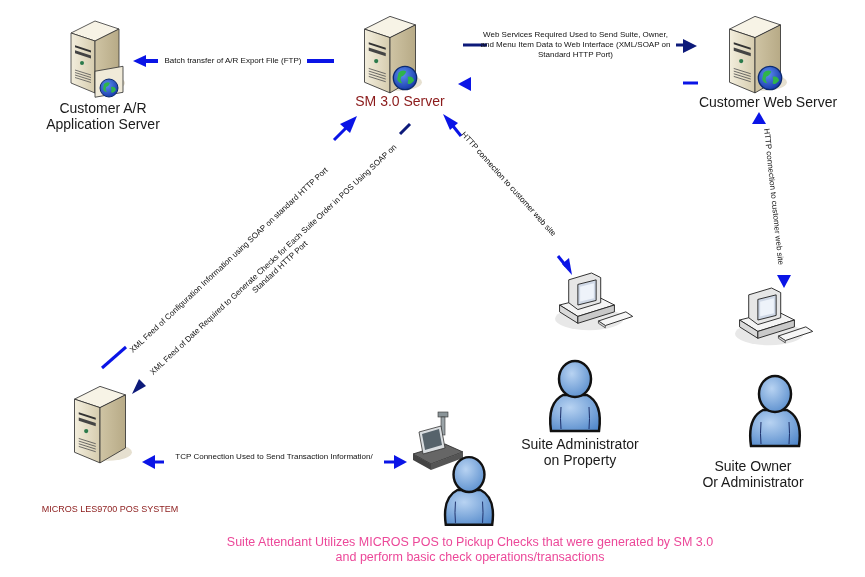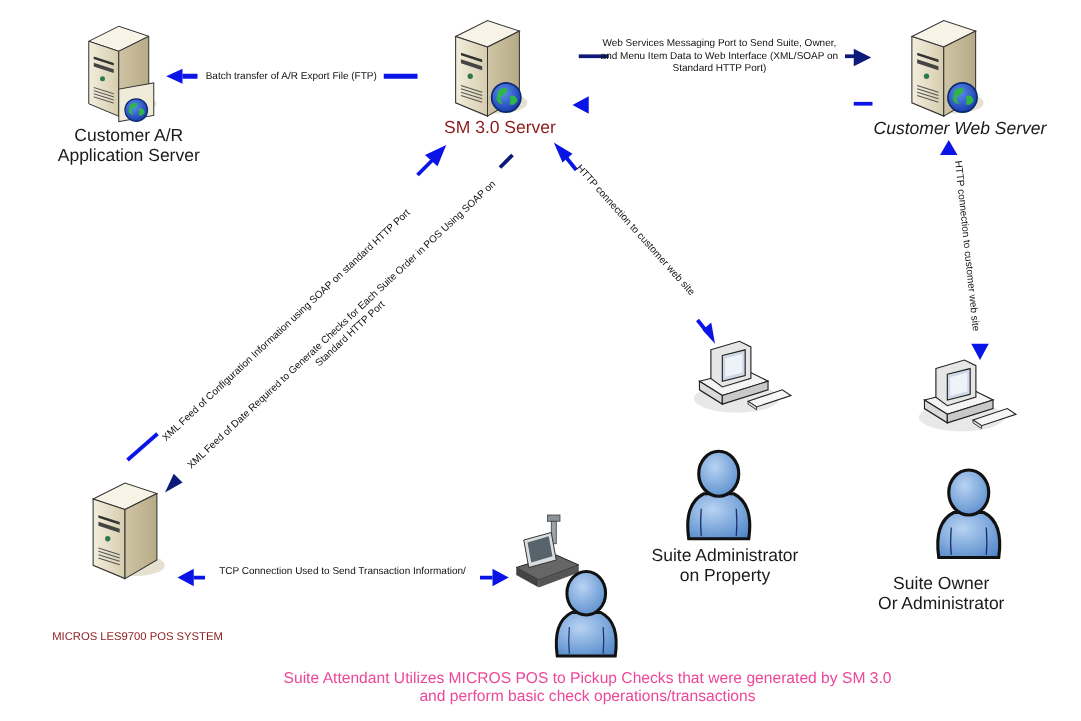--- a/index.html
+++ b/index.html
@@ -167,39 +167,39 @@
       <polygon points="407,462 394,455 394,469" stroke="none"></polygon>
     </g>
   </g>
 </svg>
 
 <div class="lbl node-label" style="left:38px;top:100px;width:130px;">
   <div>Customer A/R</div>
   <div>Application Server</div>
 </div>
 <div class="lbl node-label red" style="left:340px;top:93px;width:120px;">SM 3.0 Server</div>
-<div class="lbl node-label" style="left:688px;top:94px;width:160px;font-style:italic;">Customer Web Server</div>
+<div class="lbl node-label" style="left:688px;top:94px;width:160px;">Customer Web Server</div>
 <div class="lbl node-label red-small" style="left:30px;top:480px;width:160px;">MICROS LES9700 POS SYSTEM</div>
 <div class="lbl node-label" style="left:510px;top:436px;width:140px;">
   <div>Suite Administrator</div>
   <div>on Property</div>
 </div>
 <div class="lbl node-label" style="left:683px;top:458px;width:140px;">
   <div>Suite Owner</div>
   <div>Or Administrator</div>
 </div>
 <div class="lbl caption" style="left:180px;top:535px;width:580px;">
   <div>Suite Attendant Utilizes MICROS POS to Pickup Checks that were generated by SM 3.0</div>
   <div>and perform basic check operations/transactions</div>
 </div>
 
 <div class="lbl small" style="left:158px;top:56px;width:150px;">Batch transfer of A/R Export File (FTP)</div>
 
 <div class="lbl small" style="left:468px;top:30px;width:215px;">
-  <div>Web Services Messaging Port to Send Suite, Owner,</div>
+  <div>Web Services Required Used to Send Suite, Owner,</div>
   <div>and Menu Item Data to Web Interface (XML/SOAP on</div>
   <div>Standard HTTP Port)</div>
 </div>
 
 <div class="rot" style="left:128px;top:348px;transform:rotate(-43deg);">XML Feed of Configuration Information using SOAP on standard HTTP Port</div>
 
 <div class="rot" style="left:144px;top:374px;transform:rotate(-43deg);width:345px;">
   <div>XML Feed of Date Required to Generate Checks for Each Suite Order in POS Using SOAP on</div>
   <div>Standard HTTP Port</div>
 </div>

